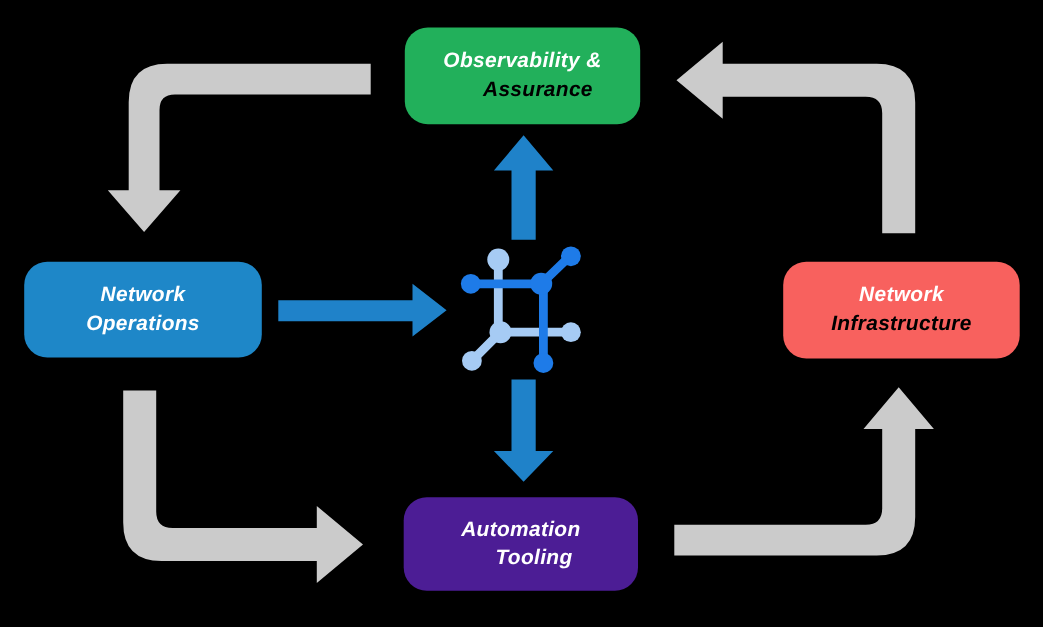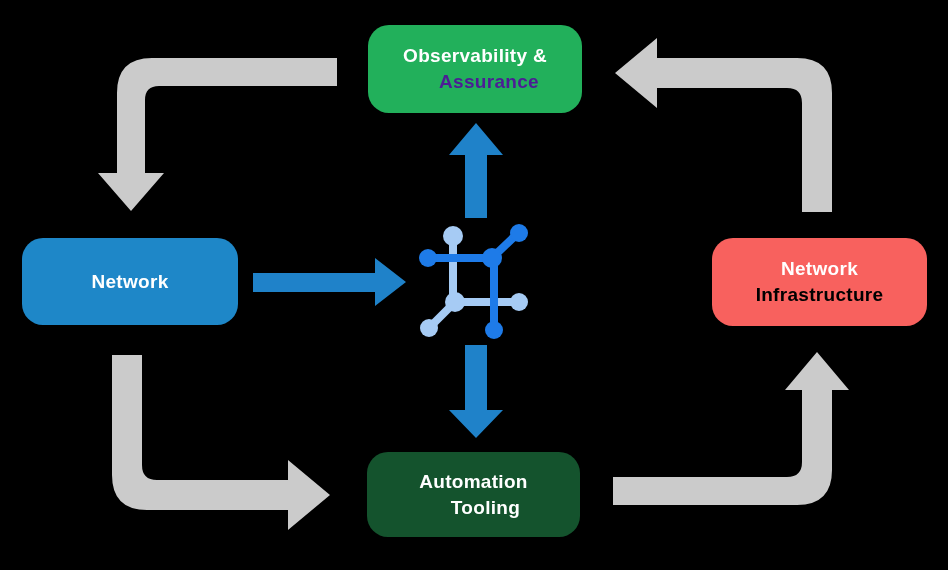--- a/index.html
+++ b/index.html
@@ -25,21 +25,21 @@
     display: flex;
     flex-direction: column;
     align-items: center;
     justify-content: center;
     text-align: center;
     font-size: 19px;
     font-weight: 700;
     letter-spacing: 0.3px;
     line-height: 26px;
   }
-  .node span { display: block; }
+  .node span { display: block; font-style: italic; }
   .pos-observability { left: 368px; top: 25px;  width: 214px; height: 88px; }
   .pos-operations    { left: 22px;  top: 238px; width: 216px; height: 87px; }
   .pos-infrastructure{ left: 712px; top: 238px; width: 215px; height: 88px; }
   .pos-automation    { left: 367px; top: 452px; width: 213px; height: 85px; }
 </style>
 </head>
 <body>
 
 <div class="canvas" style="background: rgb(0, 0, 0);">
 
@@ -69,30 +69,31 @@
       <line x1="494" y1="258" x2="494" y2="329" stroke-width="8" stroke="#1E7BE8"></line>
       <circle cx="494" cy="330" r="9" fill="#1E7BE8"></circle>
       <line x1="492" y1="258" x2="517" y2="234" stroke-width="8" stroke="#1E7BE8"></line>
       <circle cx="519" cy="233" r="9" fill="#1E7BE8"></circle>
       <circle cx="492" cy="258" r="10" fill="#1E7BE8"></circle>
     </g>
   </svg>
 
   <div class="node pos-observability" style="background: rgb(34, 176, 91);">
     <span style="color: rgb(255, 255, 255);">Observability &amp;</span>
-    <span style="color: #4c1d95; margin-left: 28px;">Assurance</span>
+    <span style="color: #000000; margin-left: 28px;">Assurance</span>
   </div>
 
   <div class="node pos-operations" style="background: rgb(30, 135, 200);">
     <span style="color: rgb(255, 255, 255);">Network</span>
+    <span style="color: rgb(255, 255, 255);">Operations</span>
   </div>
 
   <div class="node pos-infrastructure" style="background: rgb(248, 97, 94);">
     <span style="color: rgb(255, 255, 255);">Network</span>
     <span style="color: #000000;">Infrastructure</span>
   </div>
 
-  <div class="node pos-automation" style="background: #14532d;">
+  <div class="node pos-automation" style="background: #4c1d95;">
     <span style="color: rgb(255, 255, 255);">Automation</span>
     <span style="color: rgb(255, 255, 255); margin-left: 24px;">Tooling</span>
   </div>
 
 </div>
 
 </body></html>

